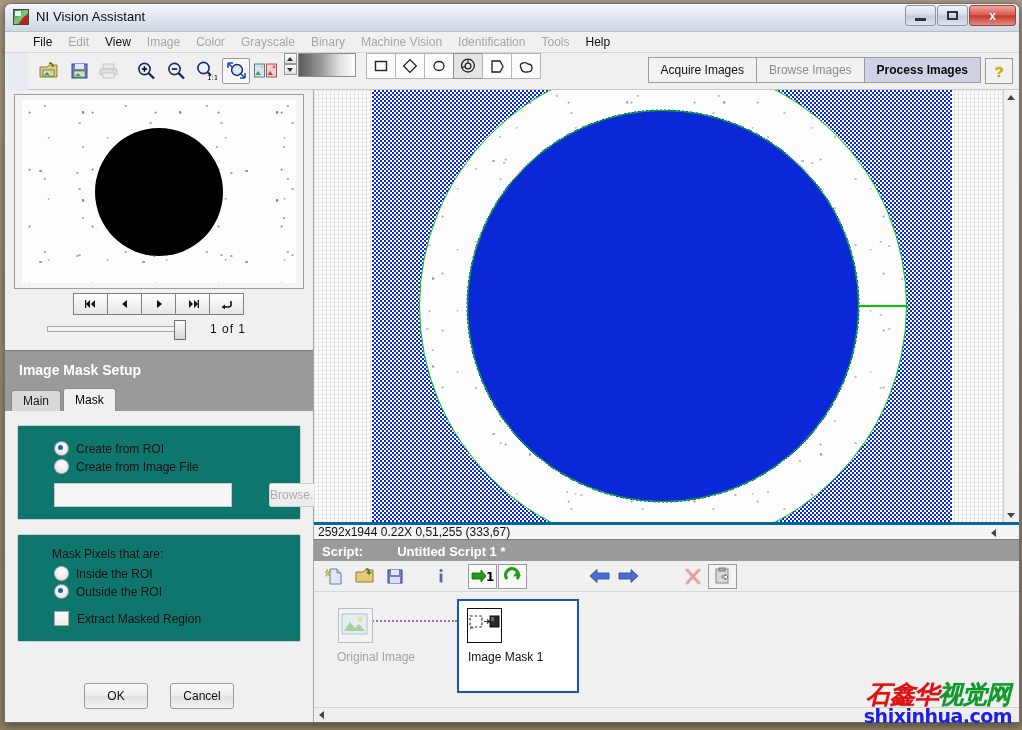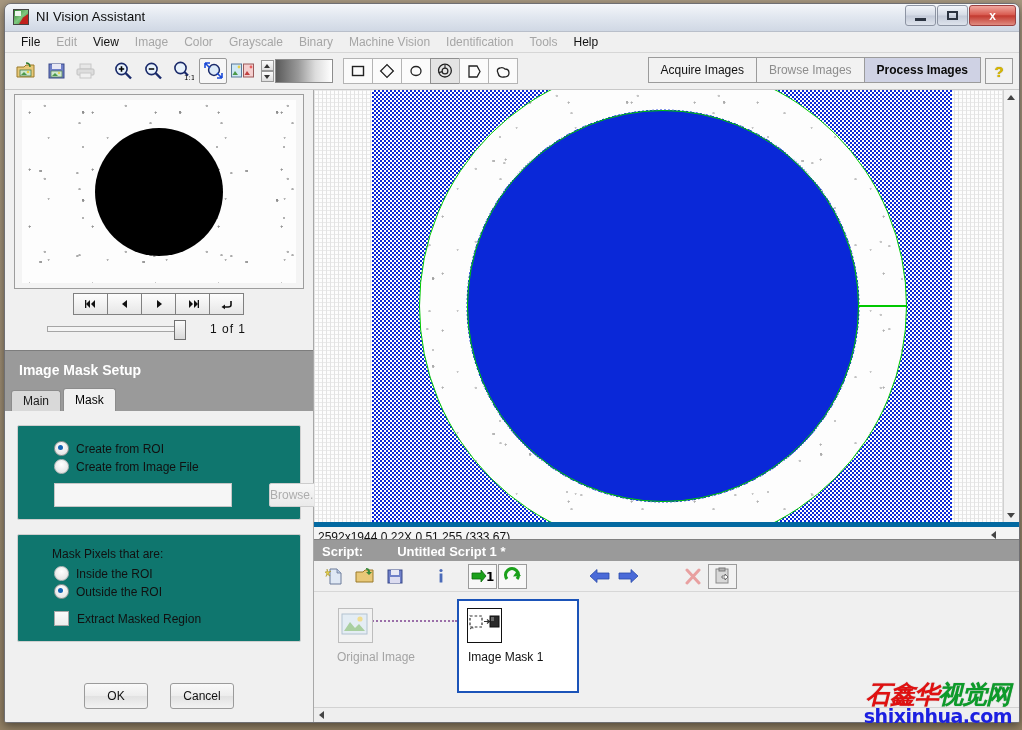--- a/index.html
+++ b/index.html
@@ -127,39 +127,39 @@
     box-sizing: border-box;
   }
 
   
   .menubar {
     height: 20px;
     background: #f0f0f0;
     border-bottom: 1px solid #d6d6d6;
     display: flex;
     align-items: center;
-    padding-left: 8px;
+    padding-left: 20px;
   }
   .menu-item {
     font-size: 12px;
     color: #111;
     padding: 2px 8px;
     cursor: default;
     white-space: nowrap;
   }
   .menu-item.dim { color: #a6a6a6; }
 
   
   .toolbar {
     height: 36px;
     background: #f0f0f0;
     border-bottom: 1px solid #c8c8c8;
     display: flex;
-    align-items: center;
-    position: relative;
+    position: relative;
+    margin-left: 23px;
   }
   .tgroup { display: flex; align-items: center; }
   .tbtn {
     width: 26px; height: 24px;
     margin: 0 1px;
     border: 1px solid transparent;
     border-radius: 2px;
     background: transparent;
     position: relative;
     cursor: default;
@@ -524,25 +524,25 @@
   .tri { width: 0; height: 0; }
   .tri.up { border-left: 4px solid transparent; border-right: 4px solid transparent; border-bottom: 5px solid #444; }
   .tri.dn { border-left: 4px solid transparent; border-right: 4px solid transparent; border-top: 5px solid #444; }
   .tri.lf { border-top: 4px solid transparent; border-bottom: 4px solid transparent; border-right: 5px solid #444; }
 
   .statusbar {
     position: absolute;
     left: 0; top: 432px; right: 0;
     height: 17px;
     background: #f4f4f4;
-    border-top: 5px solid #0369a1;
+    border-top: 3px solid #0369a1;
     font-size: 12px;
     color: #111;
     padding-left: 4px;
-    display: flex; align-items: flex-end;
+    display: flex; align-items: flex-start;
   }
   .status-arrow {
     position: absolute;
     right: 20px; top: 2px;
     width: 12px; height: 12px;
     display: flex; align-items: center; justify-content: center;
   }
 
   
   .script-header {

